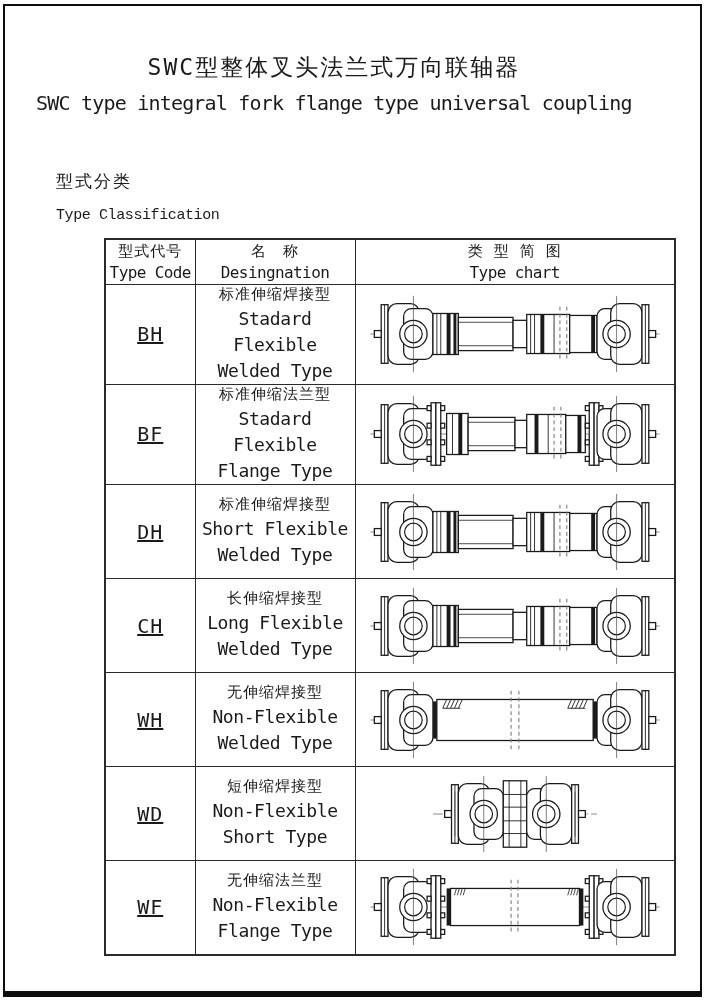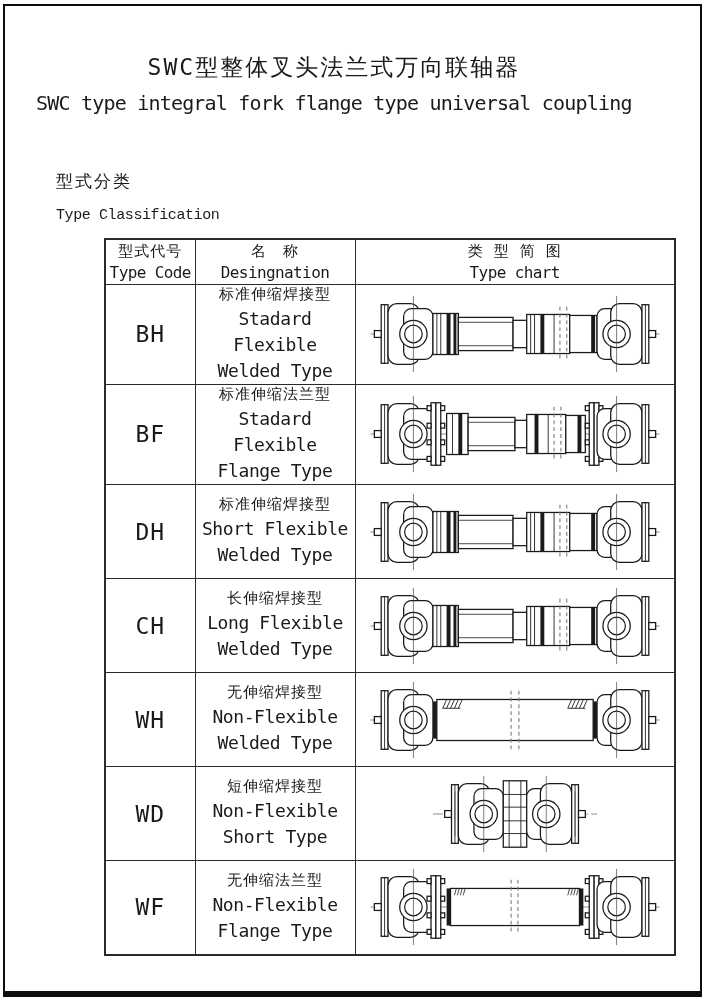--- a/index.html
+++ b/index.html
@@ -15,21 +15,21 @@
   .section-en{font-size:15px;margin-top:14px;letter-spacing:-0.4px;font-family:Liberation Mono, monospace;}
   table.type-table{position:absolute;left:82px;top:238px;width:570px;
        border-collapse:collapse;table-layout:fixed;margin-left:22px;}
   table.type-table td,table.type-table th{border:1px solid #2a2a2a;padding:0;
        text-align:center;vertical-align:middle;font-weight:normal;}
   table.type-table{border:2px solid #2a2a2a;}
   col.c-code{width:90px;} col.c-name{width:160px;} col.c-chart{width:320px;}
   tr.hdr{height:45px;} tr.body-row{height:94px;}
   .hdr-cn{font-size:15px;letter-spacing:1px;}
   .hdr-en{font-size:16px;letter-spacing:-0.6px;margin-top:2px;}
-  .code-cell{font-size:23px;letter-spacing:1px;}
+  .code-cell{font-size:20px;letter-spacing:1px;text-decoration:underline;}
   .name-cn{font-size:15px;letter-spacing:1px;}
   .name-en{font-size:18px;letter-spacing:-0.4px;white-space:pre-line;line-height:1.45;margin-top:2px;}
   .chart-cell svg{display:block;margin:0 auto;}
 </style>
 </head>
 <body>
 
 <div class="page-frame"></div>
 
 <div class="title-block">

